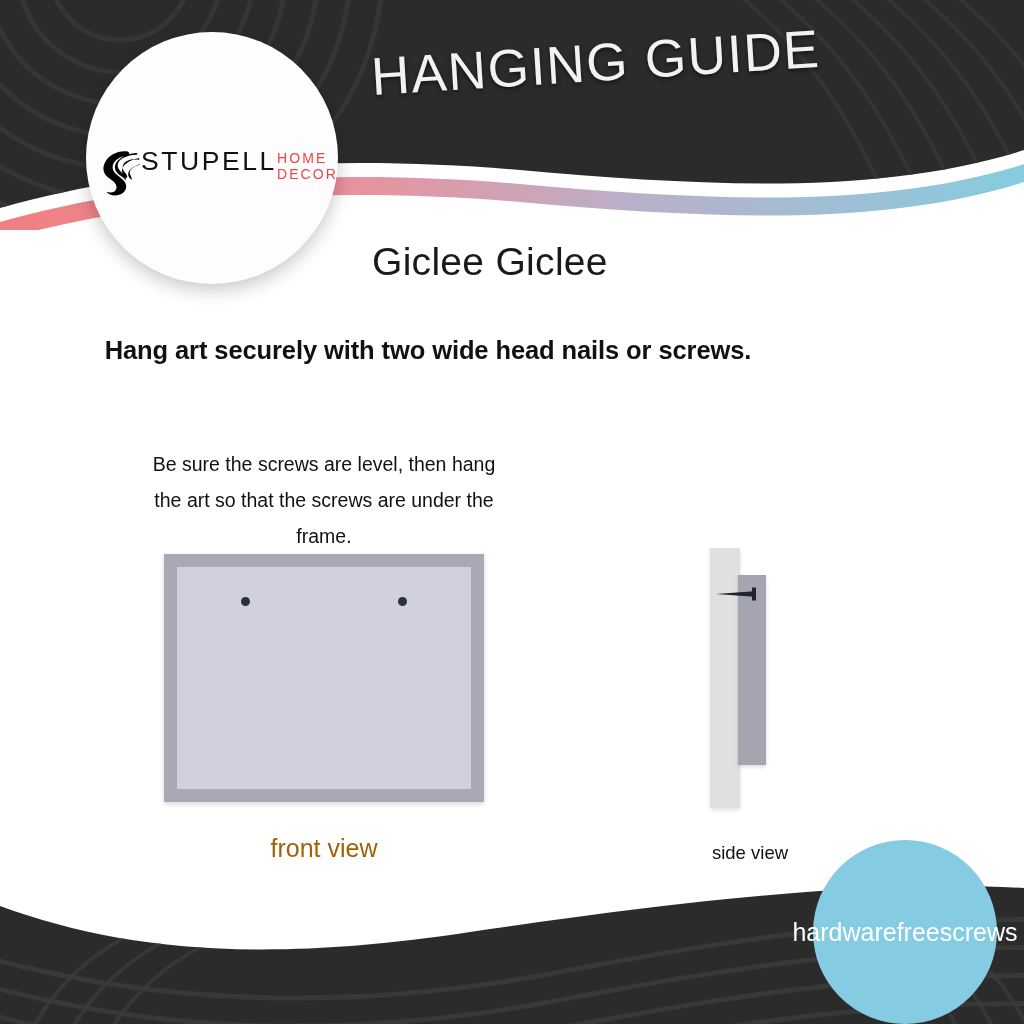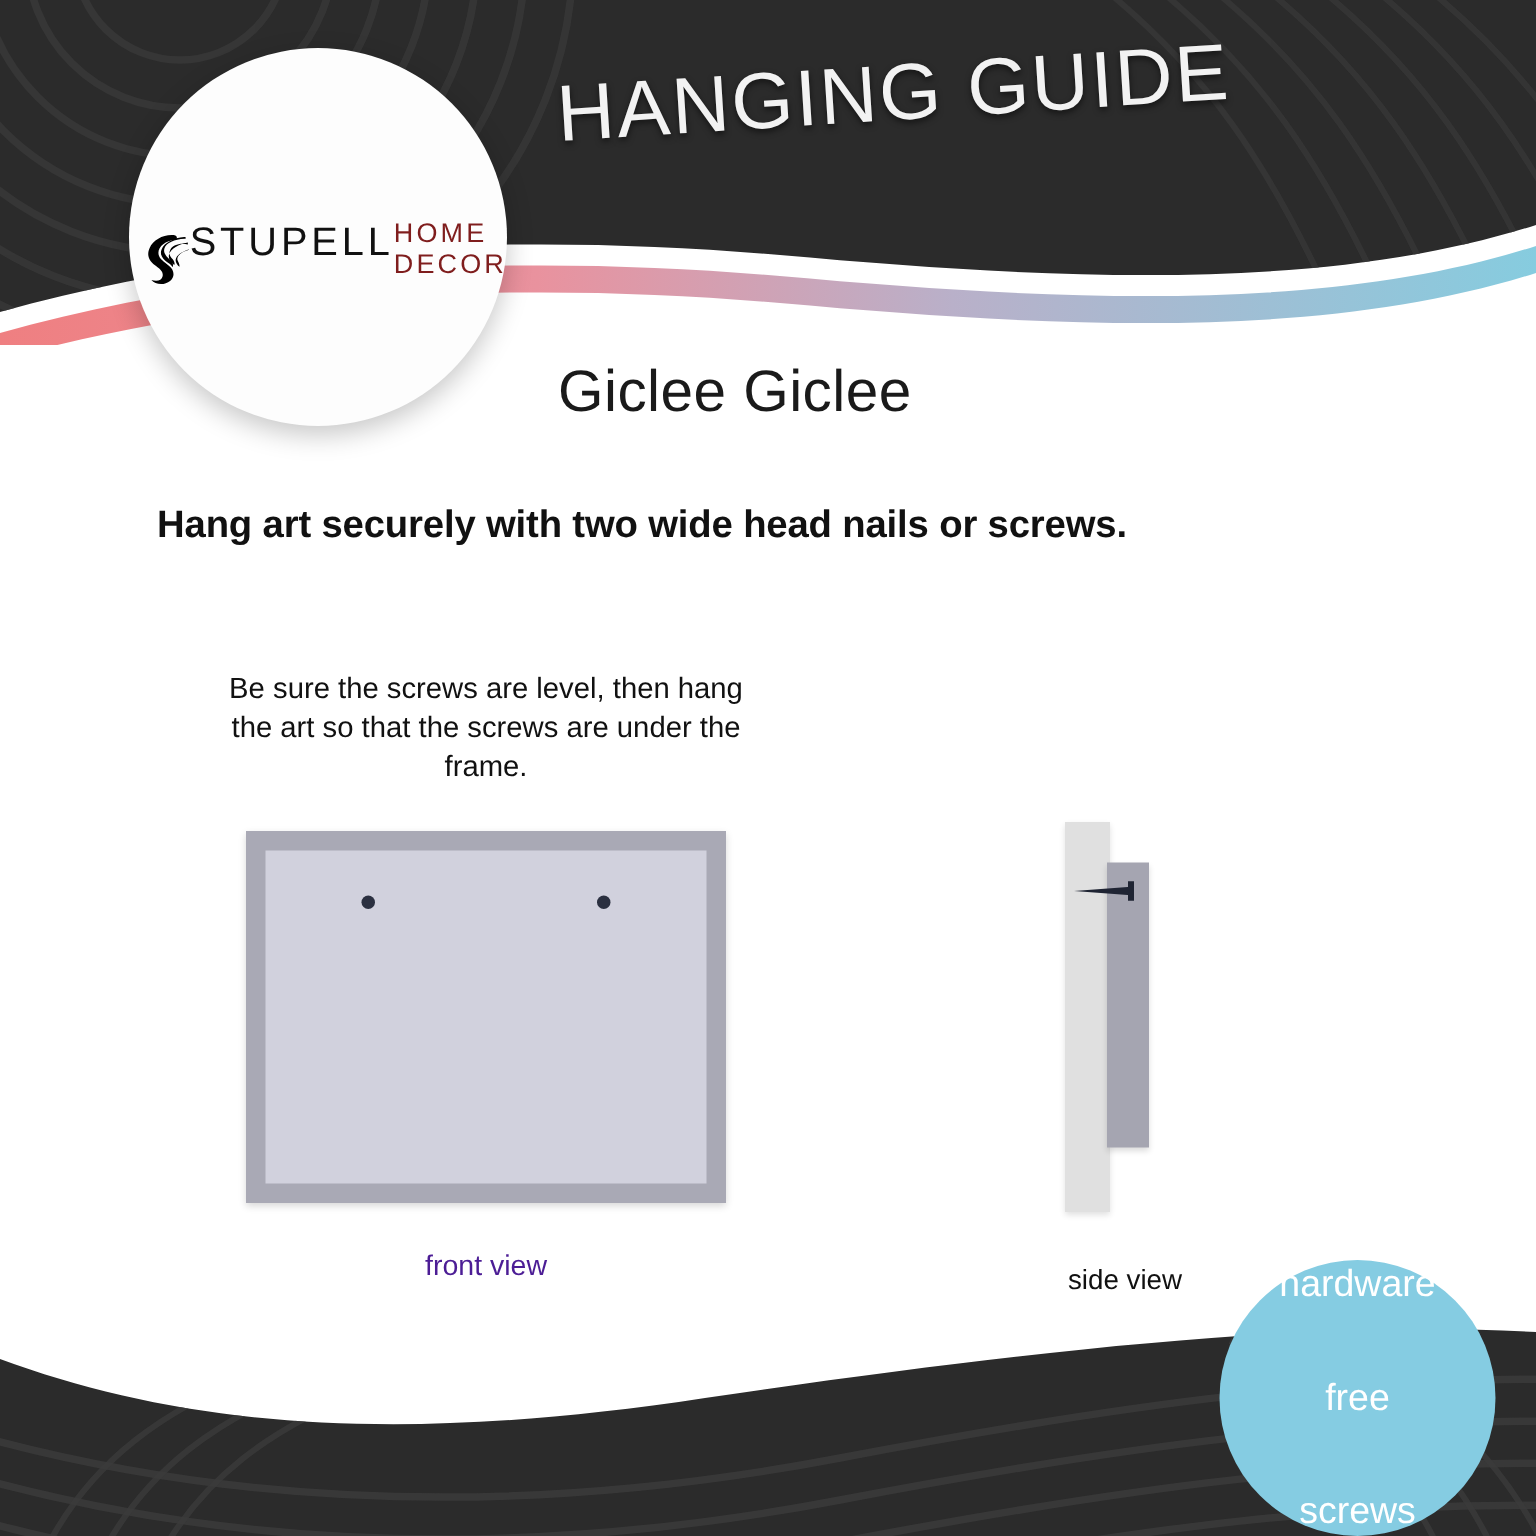--- a/index.html
+++ b/index.html
@@ -70,23 +70,23 @@
   }
   #logo-name {
     margin-top: 6px;
     font-size: 26.5px;
     letter-spacing: 2.6px;
     color: #111111;
     font-weight: 400;
   }
   #logo-sub {
     margin-top: 16px;
-    font-size: 18px;
+    font-size: 14px;
     letter-spacing: 2.1px;
-    color: #7f1d1d;
+    color: #ef4444;
     font-weight: 400;
   }
 
   
   #product-title {
     position: absolute;
     left: 372px;
     top: 240px;
     font-size: 39px;
     color: #1a1a1a;
@@ -105,21 +105,21 @@
     color: #111111;
     font-weight: 600;
     letter-spacing: -0.1px;
   }
 
   
   .caption-block {
     position: absolute;
     text-align: center;
     font-size: 19.5px;
-    line-height: 26px;
+    line-height: 36px;
     color: #111111;
     font-weight: 500;
   }
   #front-caption { left: 140px; top: 446px; width: 368px; }
   #side-caption  { left: 592px; top: 448px; width: 290px; }
 
   
   #front-diagram {
     position: absolute;
     left: 164px;
@@ -146,22 +146,22 @@
     top: 30px;
   }
   #screw-dot-left  { left: 64px; }
   #screw-dot-right { left: 221px; }
   #front-view-label {
     position: absolute;
     left: 164px;
     top: 834px;
     width: 320px;
     text-align: center;
-    font-size: 19px;
-    color: #4c1d95;
+    font-size: 25px;
+    color: #a16207;
     font-weight: 500;
   }
 
   
   #side-diagram {
     position: absolute;
     left: 700px;
     top: 545px;
     width: 100px;
     height: 270px;
@@ -205,23 +205,23 @@
   
   #hardware-badge {
     position: absolute;
     left: 813px;
     top: 840px;
     width: 184px;
     height: 184px;
     border-radius: 50%;
     background: #85cce2;
     display: flex;
-    flex-direction: column;
+    flex-direction: row;
     align-items: center;
-    justify-content: space-between;
+    justify-content: center;
     color: #ffffff;
     font-size: 25px;
     line-height: 33px;
     font-weight: 400;
     text-align: center;
   }
 </style>
 </head>
 <body>
 

